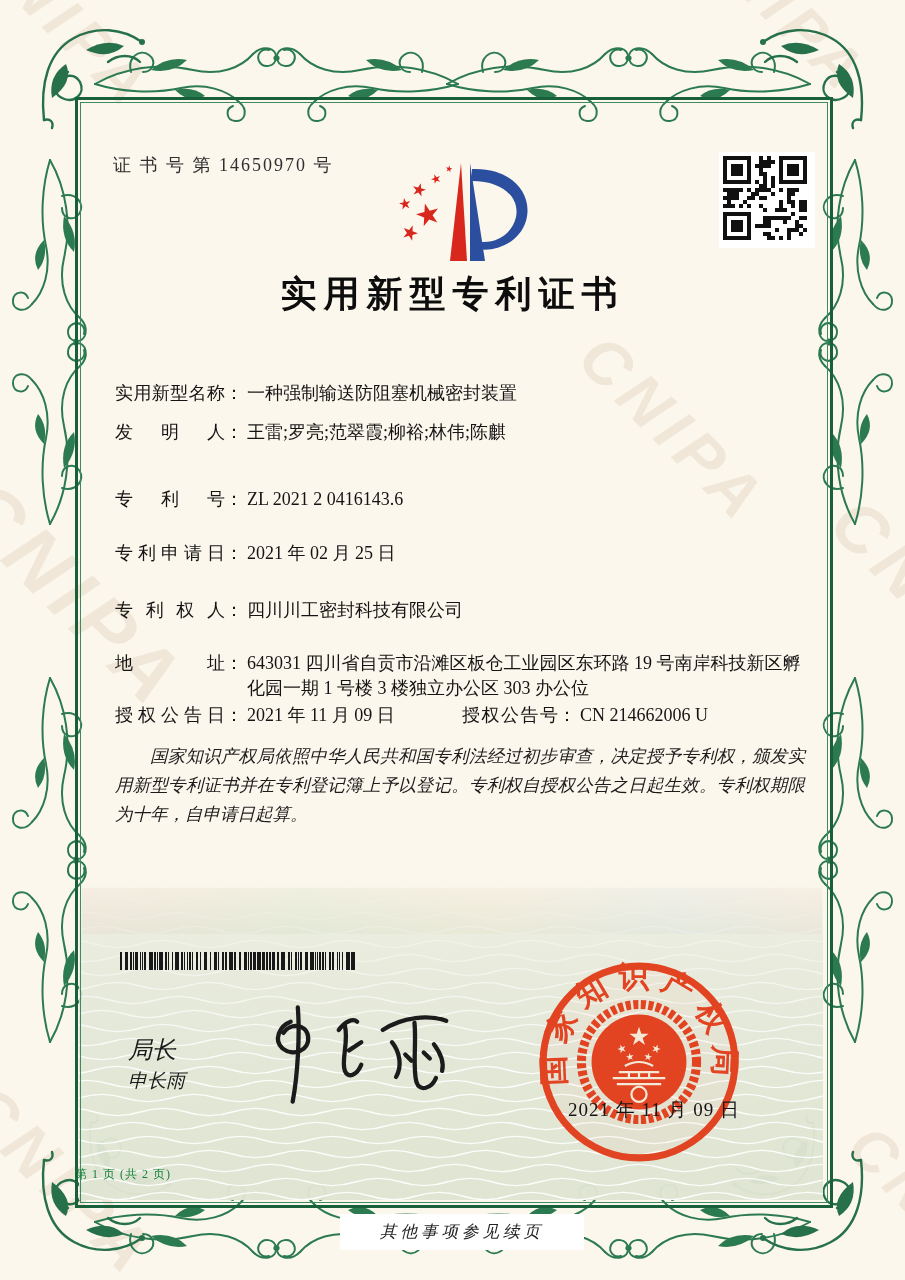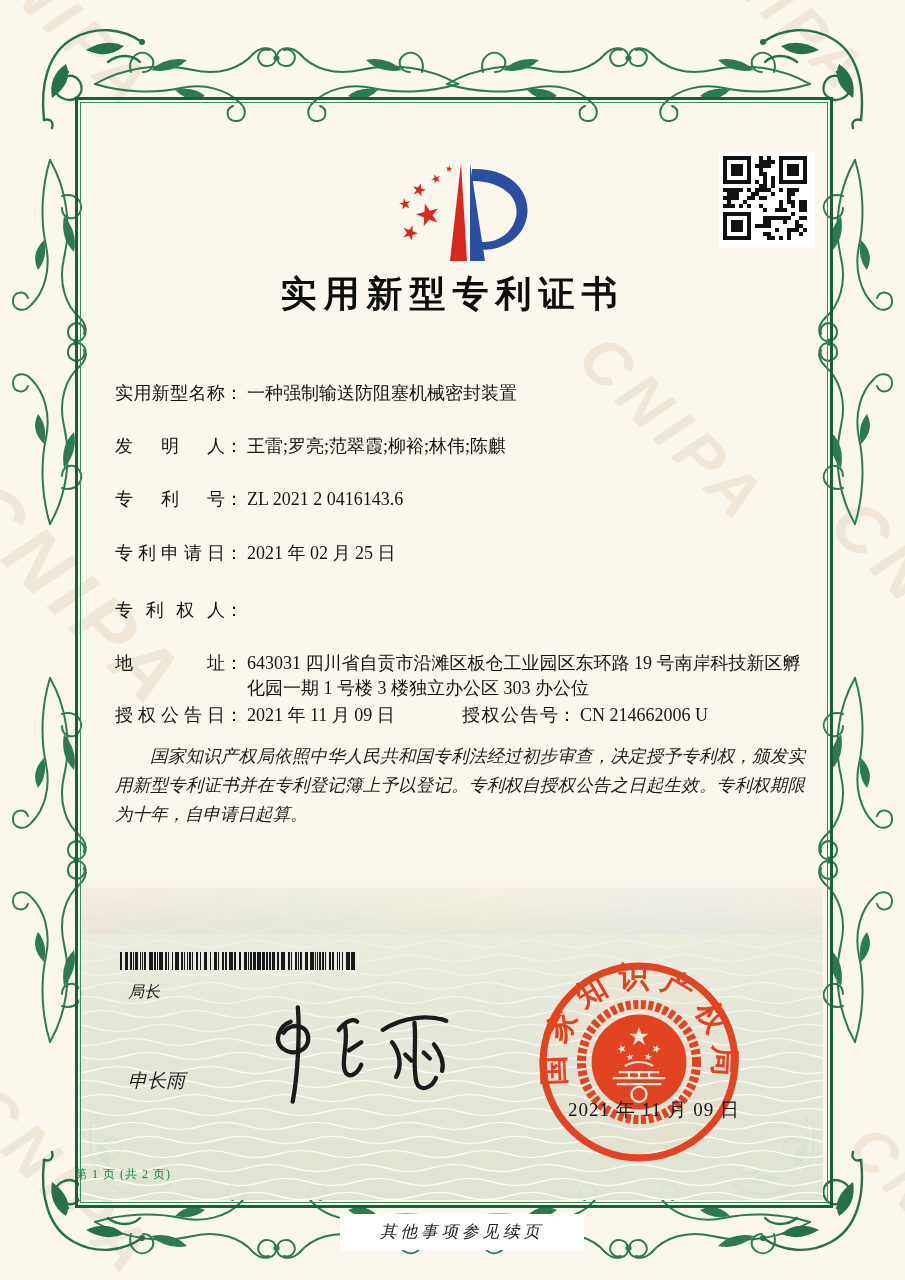--- a/index.html
+++ b/index.html
@@ -46,31 +46,31 @@
   .logo{position:absolute; left:388px; top:156px; z-index:3;}
   .qr{position:absolute; left:719px; top:152px; z-index:3;}
   .title{
     position:absolute; left:0; top:270px; width:100%; text-align:center;
     font-size:36px; font-weight:bold; letter-spacing:7px; color:#0d0d0d; z-index:3;
   }
   .frow{position:absolute; left:115px; display:flex; font-size:18px; z-index:3; color:#141414;}
   .flabel{display:inline-block; width:110px; text-align:justify; text-align-last:justify; flex:none;}
   .fcolon{flex:none; margin-right:4px;}
   .fvalue{max-width:560px; line-height:25px;}
-  .r1{top:381px;} .r2{top:434px;} .r3{top:487px;} .r4{top:541px;}
+  .r1{top:381px;} .r2{top:420px;} .r3{top:487px;} .r4{top:541px;}
   .r5{top:598px;} .r6{top:651px;} .r7a{top:703px;} .r7b{top:703px; left:462px;}
   .r7b .flabel{width:96px;}
   .body-text{
     position:absolute; left:115px; top:742px; width:690px; z-index:3;
     font-size:17.5px; line-height:29px; text-align:justify; color:#1c1c1c;
   }
   .kai{font-style:italic;}
   .body-text p{margin:0; text-indent:2em;}
   .barcode{position:absolute; left:120px; top:952px; z-index:3;}
-  .sign-title{position:absolute; left:128px; top:982px; font-size:16px; z-index:3;}
+  .sign-title{position:absolute; left:128px; top:1034px; font-size:24px; z-index:3;}
   .sign-name{position:absolute; left:128px; top:1068px; font-size:19px; z-index:3;}
   .signature{position:absolute; left:262px; top:1000px; z-index:4;}
   .seal{position:absolute; left:533px; top:956px; z-index:5; opacity:.94;}
   .seal-date{
     position:absolute; left:568px; top:1097px; font-size:19px; letter-spacing:1px;
     color:#141414; z-index:6; white-space:nowrap;
   }
   .page-info{
     position:absolute; left:75px; top:1166px; width:752px; text-align:left;
     font-size:12px; letter-spacing:1px; color:#15803d; z-index:3;
@@ -171,20 +171,21 @@
         <path d="M-30.666666666666664,276 q23,7.2 46,0 q23,-7.2 46,0 q23,7.2 46,0 q23,-7.2 46,0 q23,7.2 46,0 q23,-7.2 46,0 q23,7.2 46,0 q23,-7.2 46,0 q23,7.2 46,0 q23,-7.2 46,0 q23,7.2 46,0 q23,-7.2 46,0 q23,7.2 46,0 q23,-7.2 46,0 q23,7.2 46,0 q23,-7.2 46,0 q23,7.2 46,0 q23,-7.2 46,0" fill="none" stroke="#ffffff" stroke-width="1.4" opacity="0.90"></path>
         <path d="M-15.333333333333332,290 q23,-7.2 46,0 q23,7.2 46,0 q23,-7.2 46,0 q23,7.2 46,0 q23,-7.2 46,0 q23,7.2 46,0 q23,-7.2 46,0 q23,7.2 46,0 q23,-7.2 46,0 q23,7.2 46,0 q23,-7.2 46,0 q23,7.2 46,0 q23,-7.2 46,0 q23,7.2 46,0 q23,-7.2 46,0 q23,7.2 46,0 q23,-7.2 46,0 q23,7.2 46,0" fill="none" stroke="#ffffff" stroke-width="1.4" opacity="0.90"></path>
         <path d="M-46,304 q23,7.2 46,0 q23,-7.2 46,0 q23,7.2 46,0 q23,-7.2 46,0 q23,7.2 46,0 q23,-7.2 46,0 q23,7.2 46,0 q23,-7.2 46,0 q23,7.2 46,0 q23,-7.2 46,0 q23,7.2 46,0 q23,-7.2 46,0 q23,7.2 46,0 q23,-7.2 46,0 q23,7.2 46,0 q23,-7.2 46,0 q23,7.2 46,0 q23,-7.2 46,0 q23,7.2 46,0" fill="none" stroke="#ffffff" stroke-width="1.4" opacity="0.90"></path>
         <path d="M-30.666666666666664,318 q23,-7.2 46,0 q23,7.2 46,0 q23,-7.2 46,0 q23,7.2 46,0 q23,-7.2 46,0 q23,7.2 46,0 q23,-7.2 46,0 q23,7.2 46,0 q23,-7.2 46,0 q23,7.2 46,0 q23,-7.2 46,0 q23,7.2 46,0 q23,-7.2 46,0 q23,7.2 46,0 q23,-7.2 46,0 q23,7.2 46,0 q23,-7.2 46,0 q23,7.2 46,0" fill="none" stroke="#ffffff" stroke-width="1.4" opacity="0.90"></path>
       </svg>
   </div>
   <div class="band"></div>
 
   <div class="frame"></div>
 
+  <div class="cert-no">证 书 号 第 14650970 号</div>
 
   <svg class="logo" width="150" height="112" viewBox="0 0 150 110">
     <path d="M73,6 L62,104 L79,104 Z" fill="#d8281e"></path>
     <path d="M82,6 L82,104 L97,104 Z" fill="#2b4f9e"></path>
     <path d="M84,12 C122,10 146,36 138,64 C131,87 104,97 86,91 L88,84 C106,88 124,78 128,60 C132,40 114,24 84,24 Z" fill="#2b4f9e"></path>
     <g fill="#d8281e">
       <use href="#star" transform="translate(40,58) scale(12) rotate(-15)"></use>
       <use href="#star" transform="translate(22,76) scale(8) rotate(20)"></use>
       <use href="#star" transform="translate(17,47) scale(6) rotate(-10)"></use>
       <use href="#star" transform="translate(31,33) scale(7) rotate(15)"></use>
@@ -332,20 +333,21 @@
     <span class="fvalue">ZL 2021 2 0416143.6</span>
   </div>
   <div class="frow r4">
     <span class="flabel">专利申请日</span>
       <span class="fcolon">：</span>
     <span class="fvalue">2021 年 02 月 25 日</span>
   </div>
   <div class="frow r5">
     <span class="flabel">专利权人</span>
       <span class="fcolon">：</span>
+    <span class="fvalue">四川川工密封科技有限公司</span>
   </div>
   <div class="frow r6">
     <span class="flabel">地址</span>
       <span class="fcolon">：</span>
     <span class="fvalue">643031 四川省自贡市沿滩区板仓工业园区东环路 19 号南岸科技新区孵化园一期 1 号楼 3 楼独立办公区 303 办公位</span>
   </div>
   <div class="frow r7a">
     <span class="flabel">授权公告日</span>
       <span class="fcolon">：</span>
     <span class="fvalue">2021 年 11 月 09 日</span>

